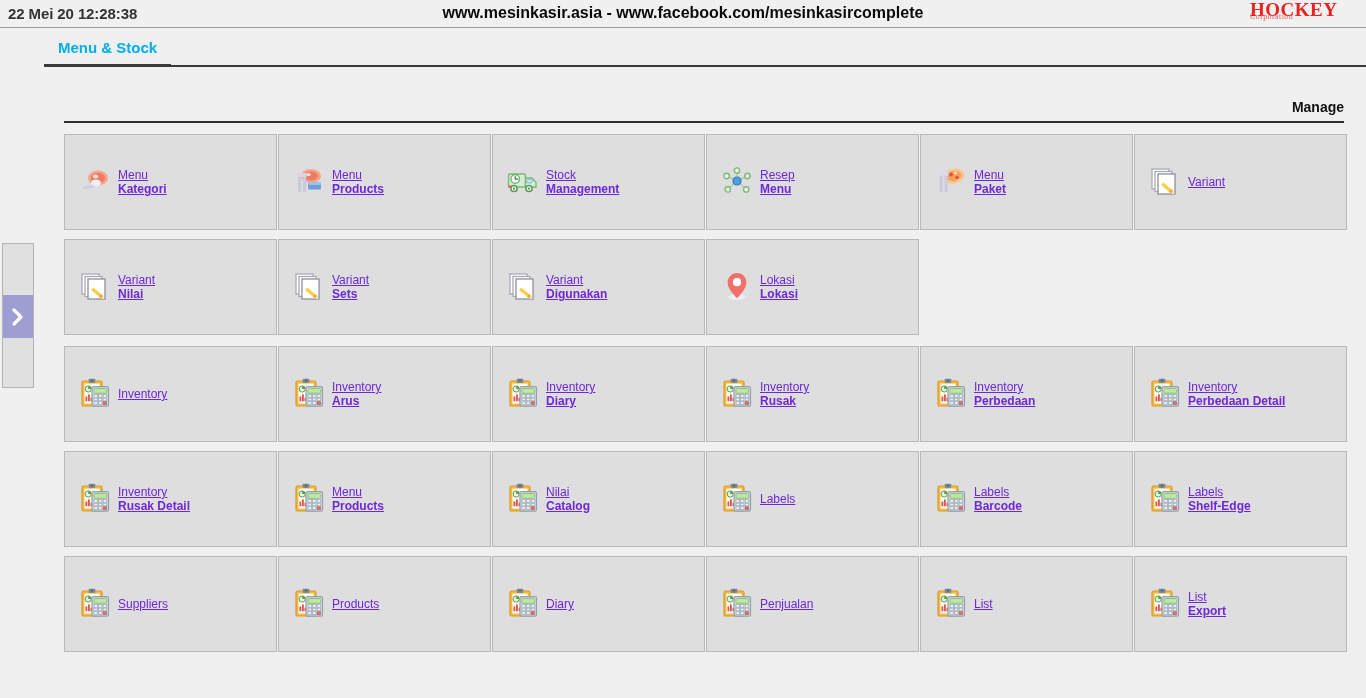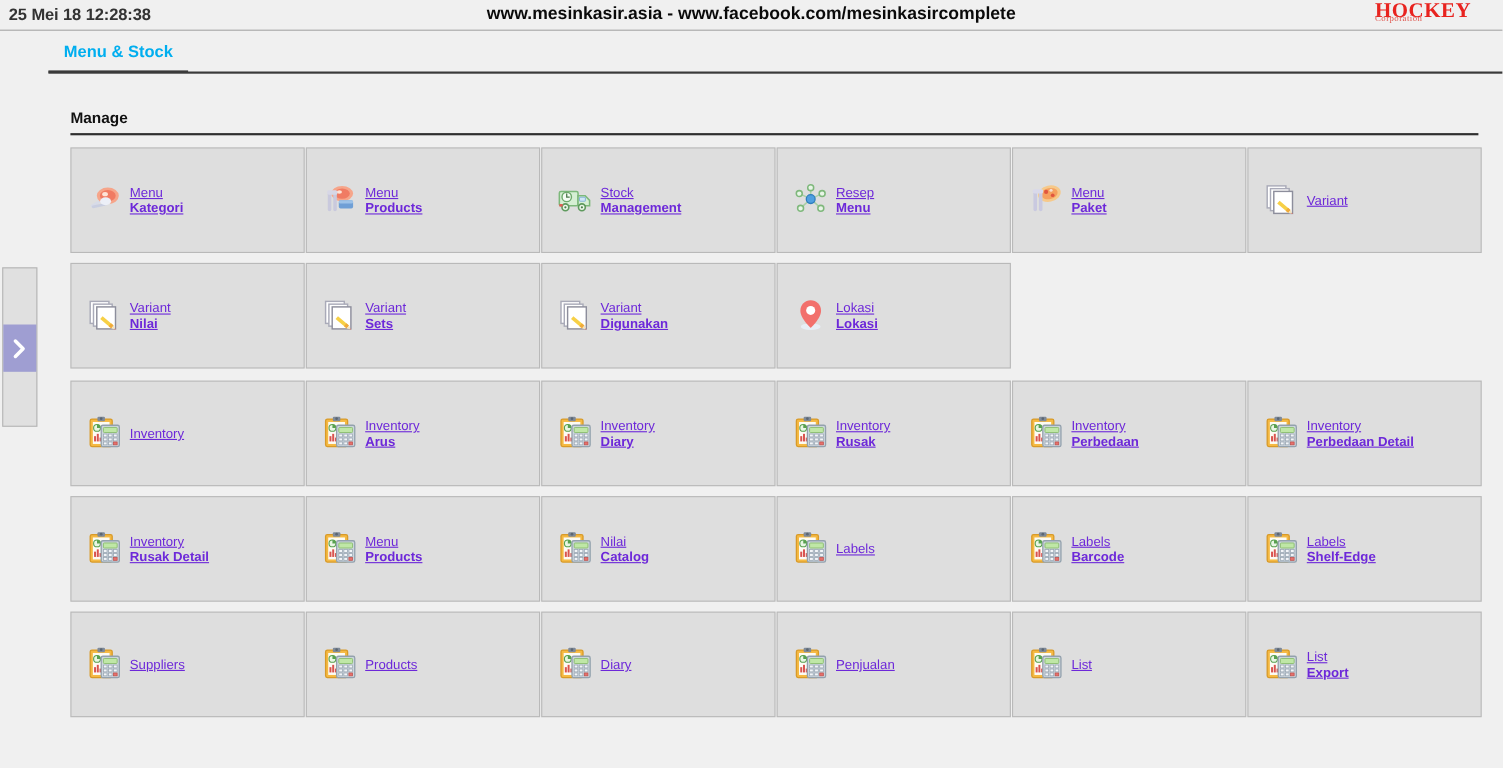--- a/index.html
+++ b/index.html
@@ -117,20 +117,21 @@
   .section-head {
     margin-left: 64px;
     margin-right: 22px;
     padding-top: 32px;
   }
   .section-title {
     font-size: 14px;
     font-weight: bold;
     color: #111111;
     padding-bottom: 6px;
+    text-align: right;
   }
   .section-rule {
     height: 2px;
     background: #2f2f2f;
   }
 
   .grid {
     margin-left: 64px;
     margin-right: 22px;
     margin-top: 11px;
@@ -167,21 +168,21 @@
     text-decoration: underline;
   }
   .tile-label .l1 { display: block; font-weight: normal; }
   .tile-label .l2 { display: block; font-weight: bold; }
   .tile-label .l2:empty { display: none; }
 </style>
 </head>
 <body>
 
 <div class="topbar">
-  <div class="topbar-clock">25 Mei 18 12:28:38</div>
+  <div class="topbar-clock">22 Mei 20 12:28:38</div>
   <div class="topbar-title">www.mesinkasir.asia - www.facebook.com/mesinkasircomplete</div>
   <div class="topbar-logo">
     <span class="logo-main">HOCKEY</span>
     <span class="logo-sub">Corporation</span>
   </div>
 </div>
 
 <div class="tabstrip">
   <div class="tabstrip-rule"></div>
   <div class="tab">Menu &amp; Stock</div>

